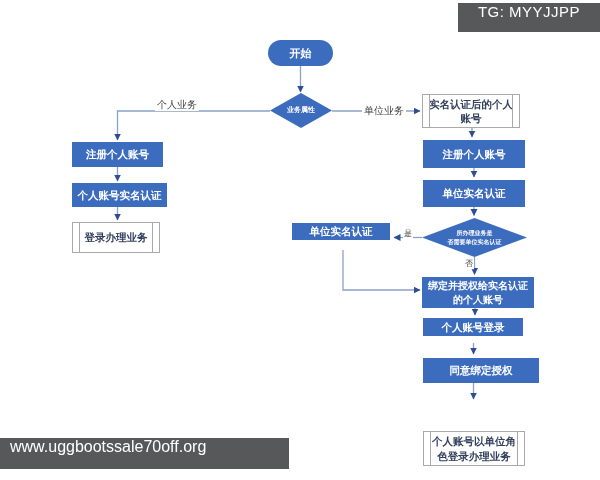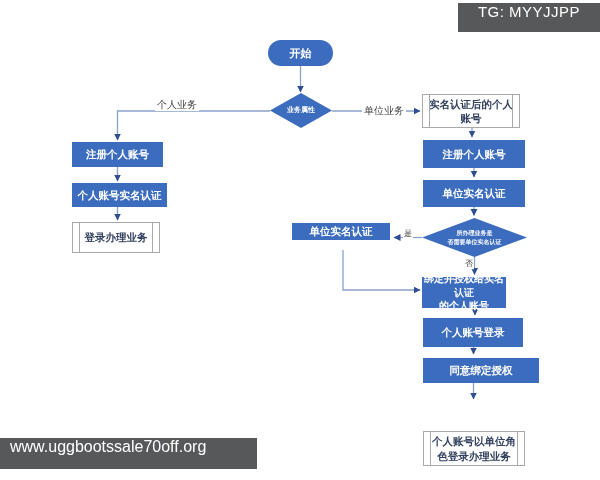--- a/index.html
+++ b/index.html
@@ -49,21 +49,21 @@
     font-size:10px; line-height:1.2; padding:0 2px; white-space:nowrap;
   }
   .edge-label.tiny { font-size:8px; padding:0 1px; }
 
   .watermark {
     position:absolute; background:#57585a; color:#ffffff;
     display:flex; box-sizing:border-box;
   }
   .wm-tg { left:458px; top:3px; width:142px; height:29px;
     justify-content:center; font-size:15px; letter-spacing:0.5px; }
-  .wm-url { left:0; top:438px; width:257px; height:31px;
+  .wm-url { left:0; top:438px; width:289px; height:31px;
     padding-left:10px; font-size:16px; }
 </style>
 </head>
 <body>
 
 <div class="screen">
 
   <svg class="connectors" viewBox="0 0 600 480" xmlns="http://www.w3.org/2000/svg">
     <defs>
       <marker id="ah" markerWidth="8" markerHeight="8" refX="6.5" refY="3.5" orient="auto" markerUnits="userSpaceOnUse">
@@ -125,26 +125,26 @@
 
   <div class="node decision d-tiny" style="left:422px; top:218px; width:105px; height:39px;">
     <span class="node-label">所办理业务是
 否需要单位实名认证</span>
   </div>
 
   <div class="node process" style="left:292px; top:223px; width:98px; height:17px;text-align:right;">
     <span class="node-label">单位实名认证</span>
   </div>
 
-  <div class="node process two-line" style="left:422px; top:277px; width:84px; height:31px;">
+  <div class="node process two-line" style="left:422px; top:277px; width:112px; height:31px;">
     <span class="node-label">绑定并授权给实名认证
 的个人账号</span>
   </div>
 
-  <div class="node process" style="left:423px; top:318px; width:100px; height:29px;">
+  <div class="node process" style="left:423px; top:318px; width:100px; height:18px;">
     <span class="node-label">个人账号登录</span>
   </div>
 
   <div class="node process" style="left:423px; top:358px; width:116px; height:25px;">
     <span class="node-label">同意绑定授权</span>
   </div>
 
   <div class="node subroutine" style="left:423px; top:403px; width:102px; height:35px;margin-top:28px;">
     <span class="frame"></span>
     <span class="node-label">个人账号以单位角

